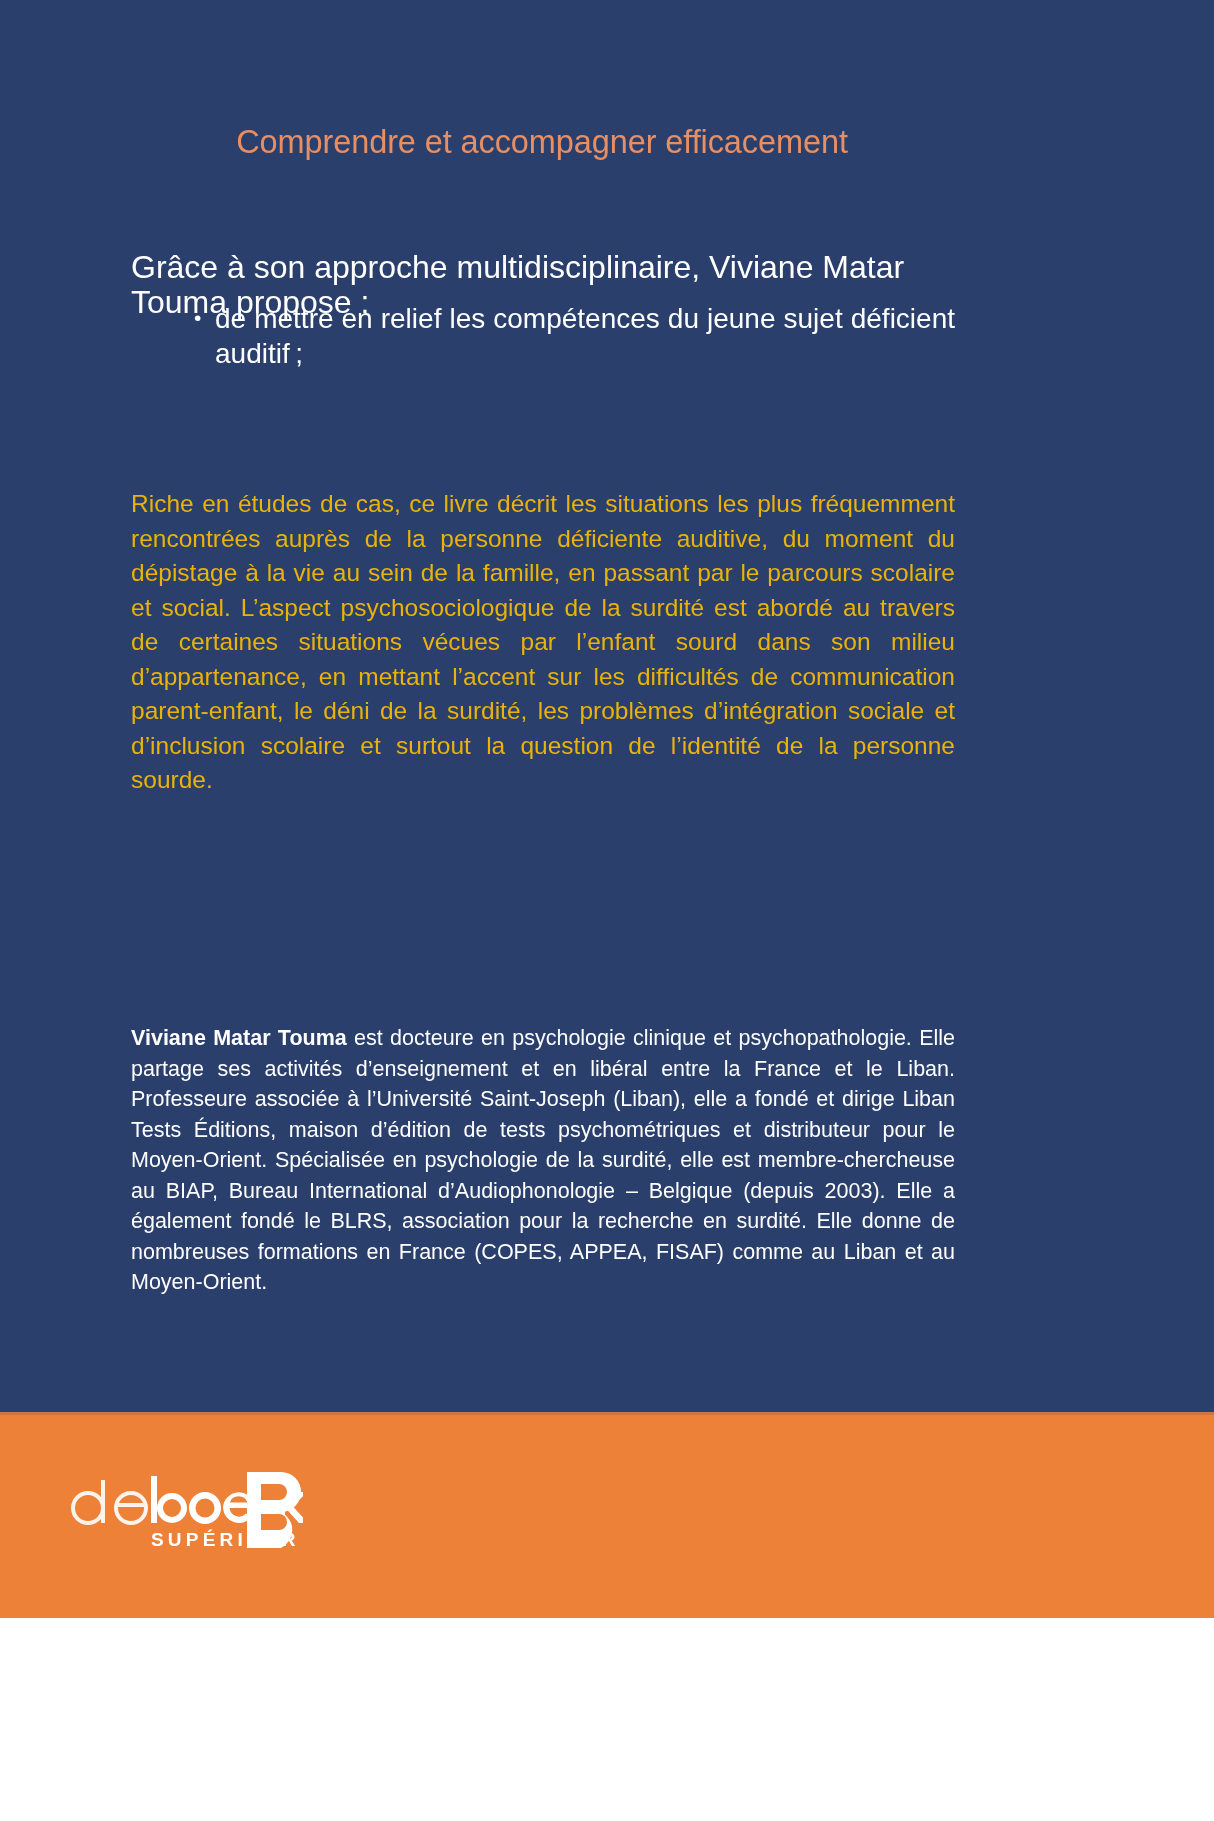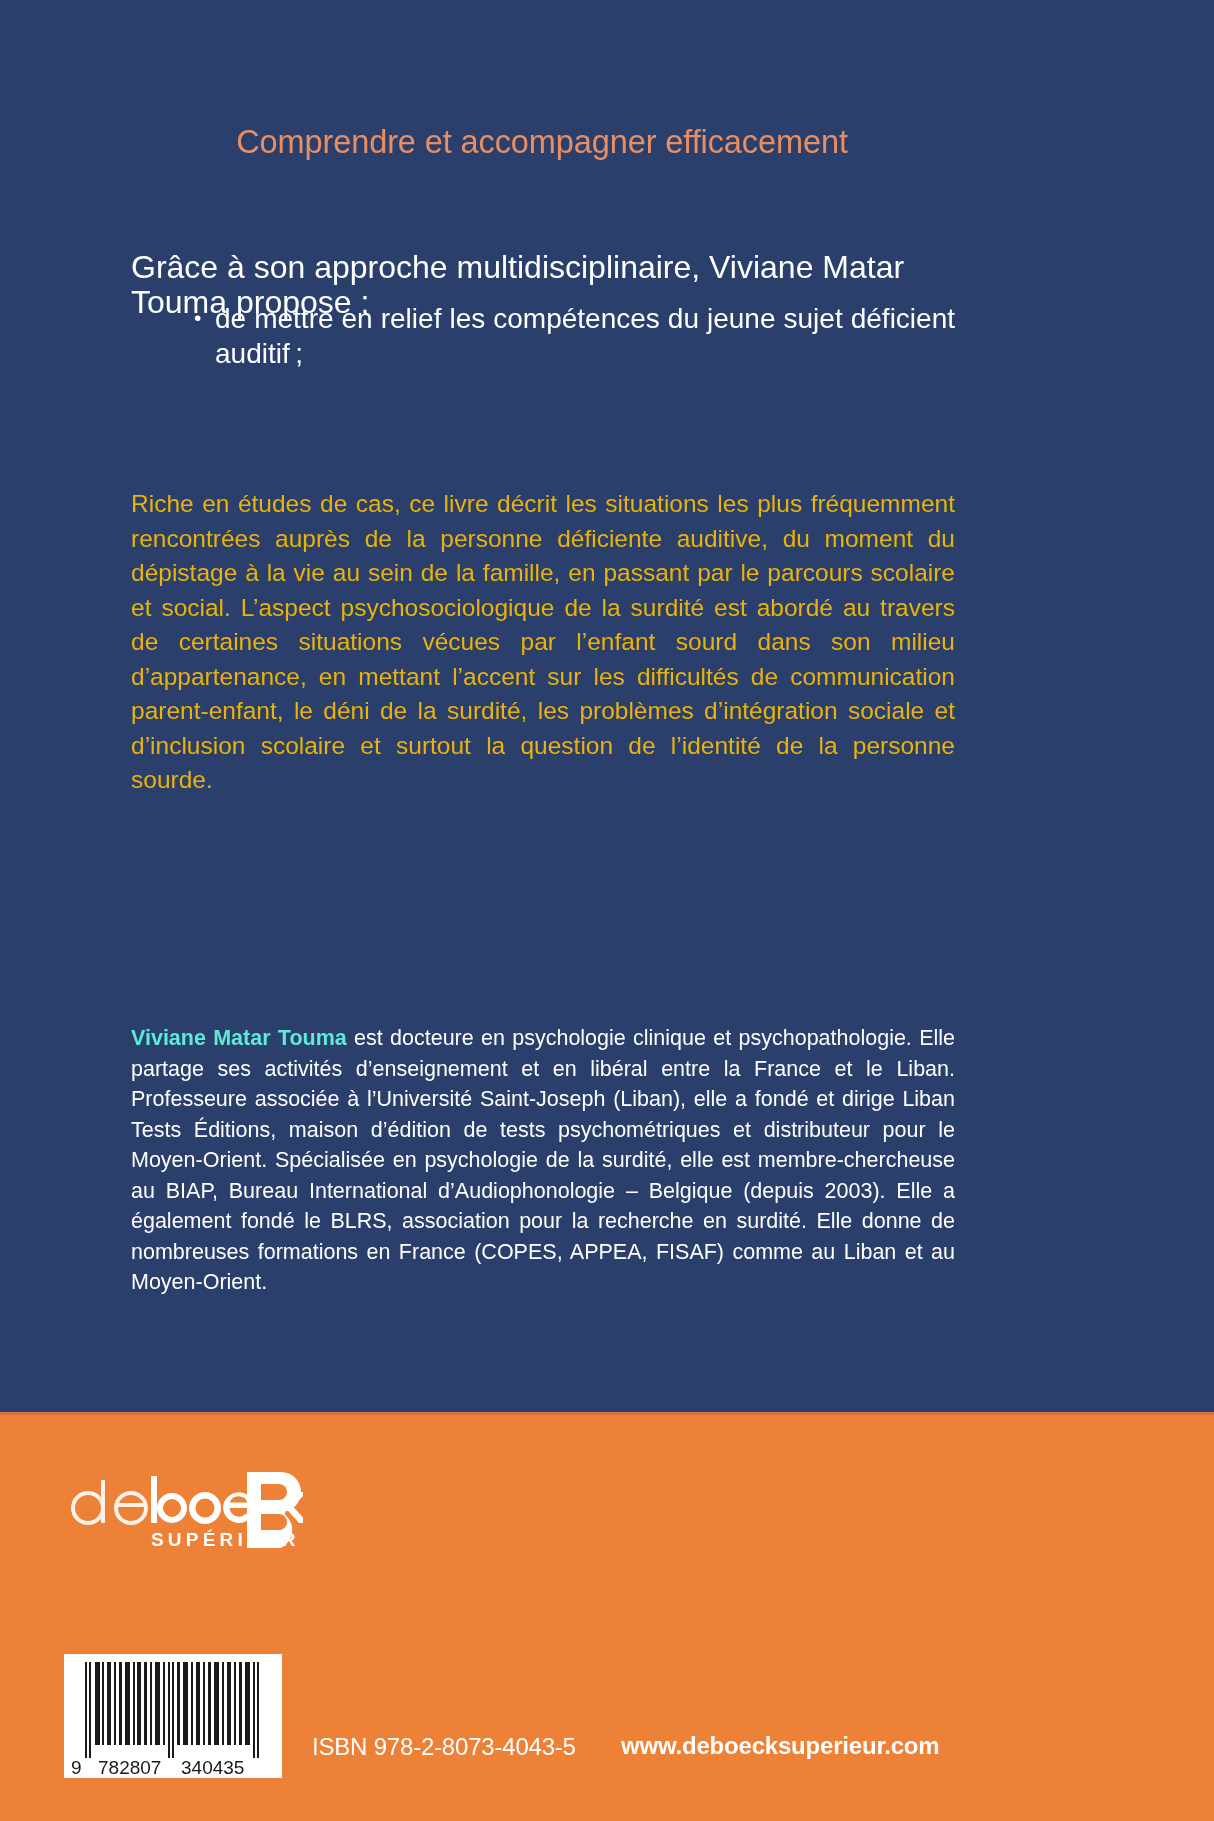--- a/index.html
+++ b/index.html
@@ -12,21 +12,21 @@
   }
 
   body {
     font-family:"Liberation Sans", sans-serif;
     -webkit-font-smoothing:antialiased;
   }
 
   .cover {
     position:relative;
     width:1214px;
-    height:1821px;
+    height:1618px;
     overflow:hidden;
   }
 
   
   .navy-panel {
     position:absolute;
     left:0; top:0;
     width:1214px;
     height:1412px;
     background:#2a3f6b;
@@ -109,21 +109,21 @@
     position:absolute;
     left:0;
     top:1023px;
     width:824px;
     color:#ffffff;
     font-size:21.5px;
     line-height:30.5px;
     text-align:justify;
   }
   .bio .author-name {
-    color:#5eead4;
+    color:#ffffff;
     font-weight:bold;
     margin-top:8px;
   }
 
   
   .orange-panel {
     position:absolute;
     left:0;
     top:1412px;
     width:1214px;

